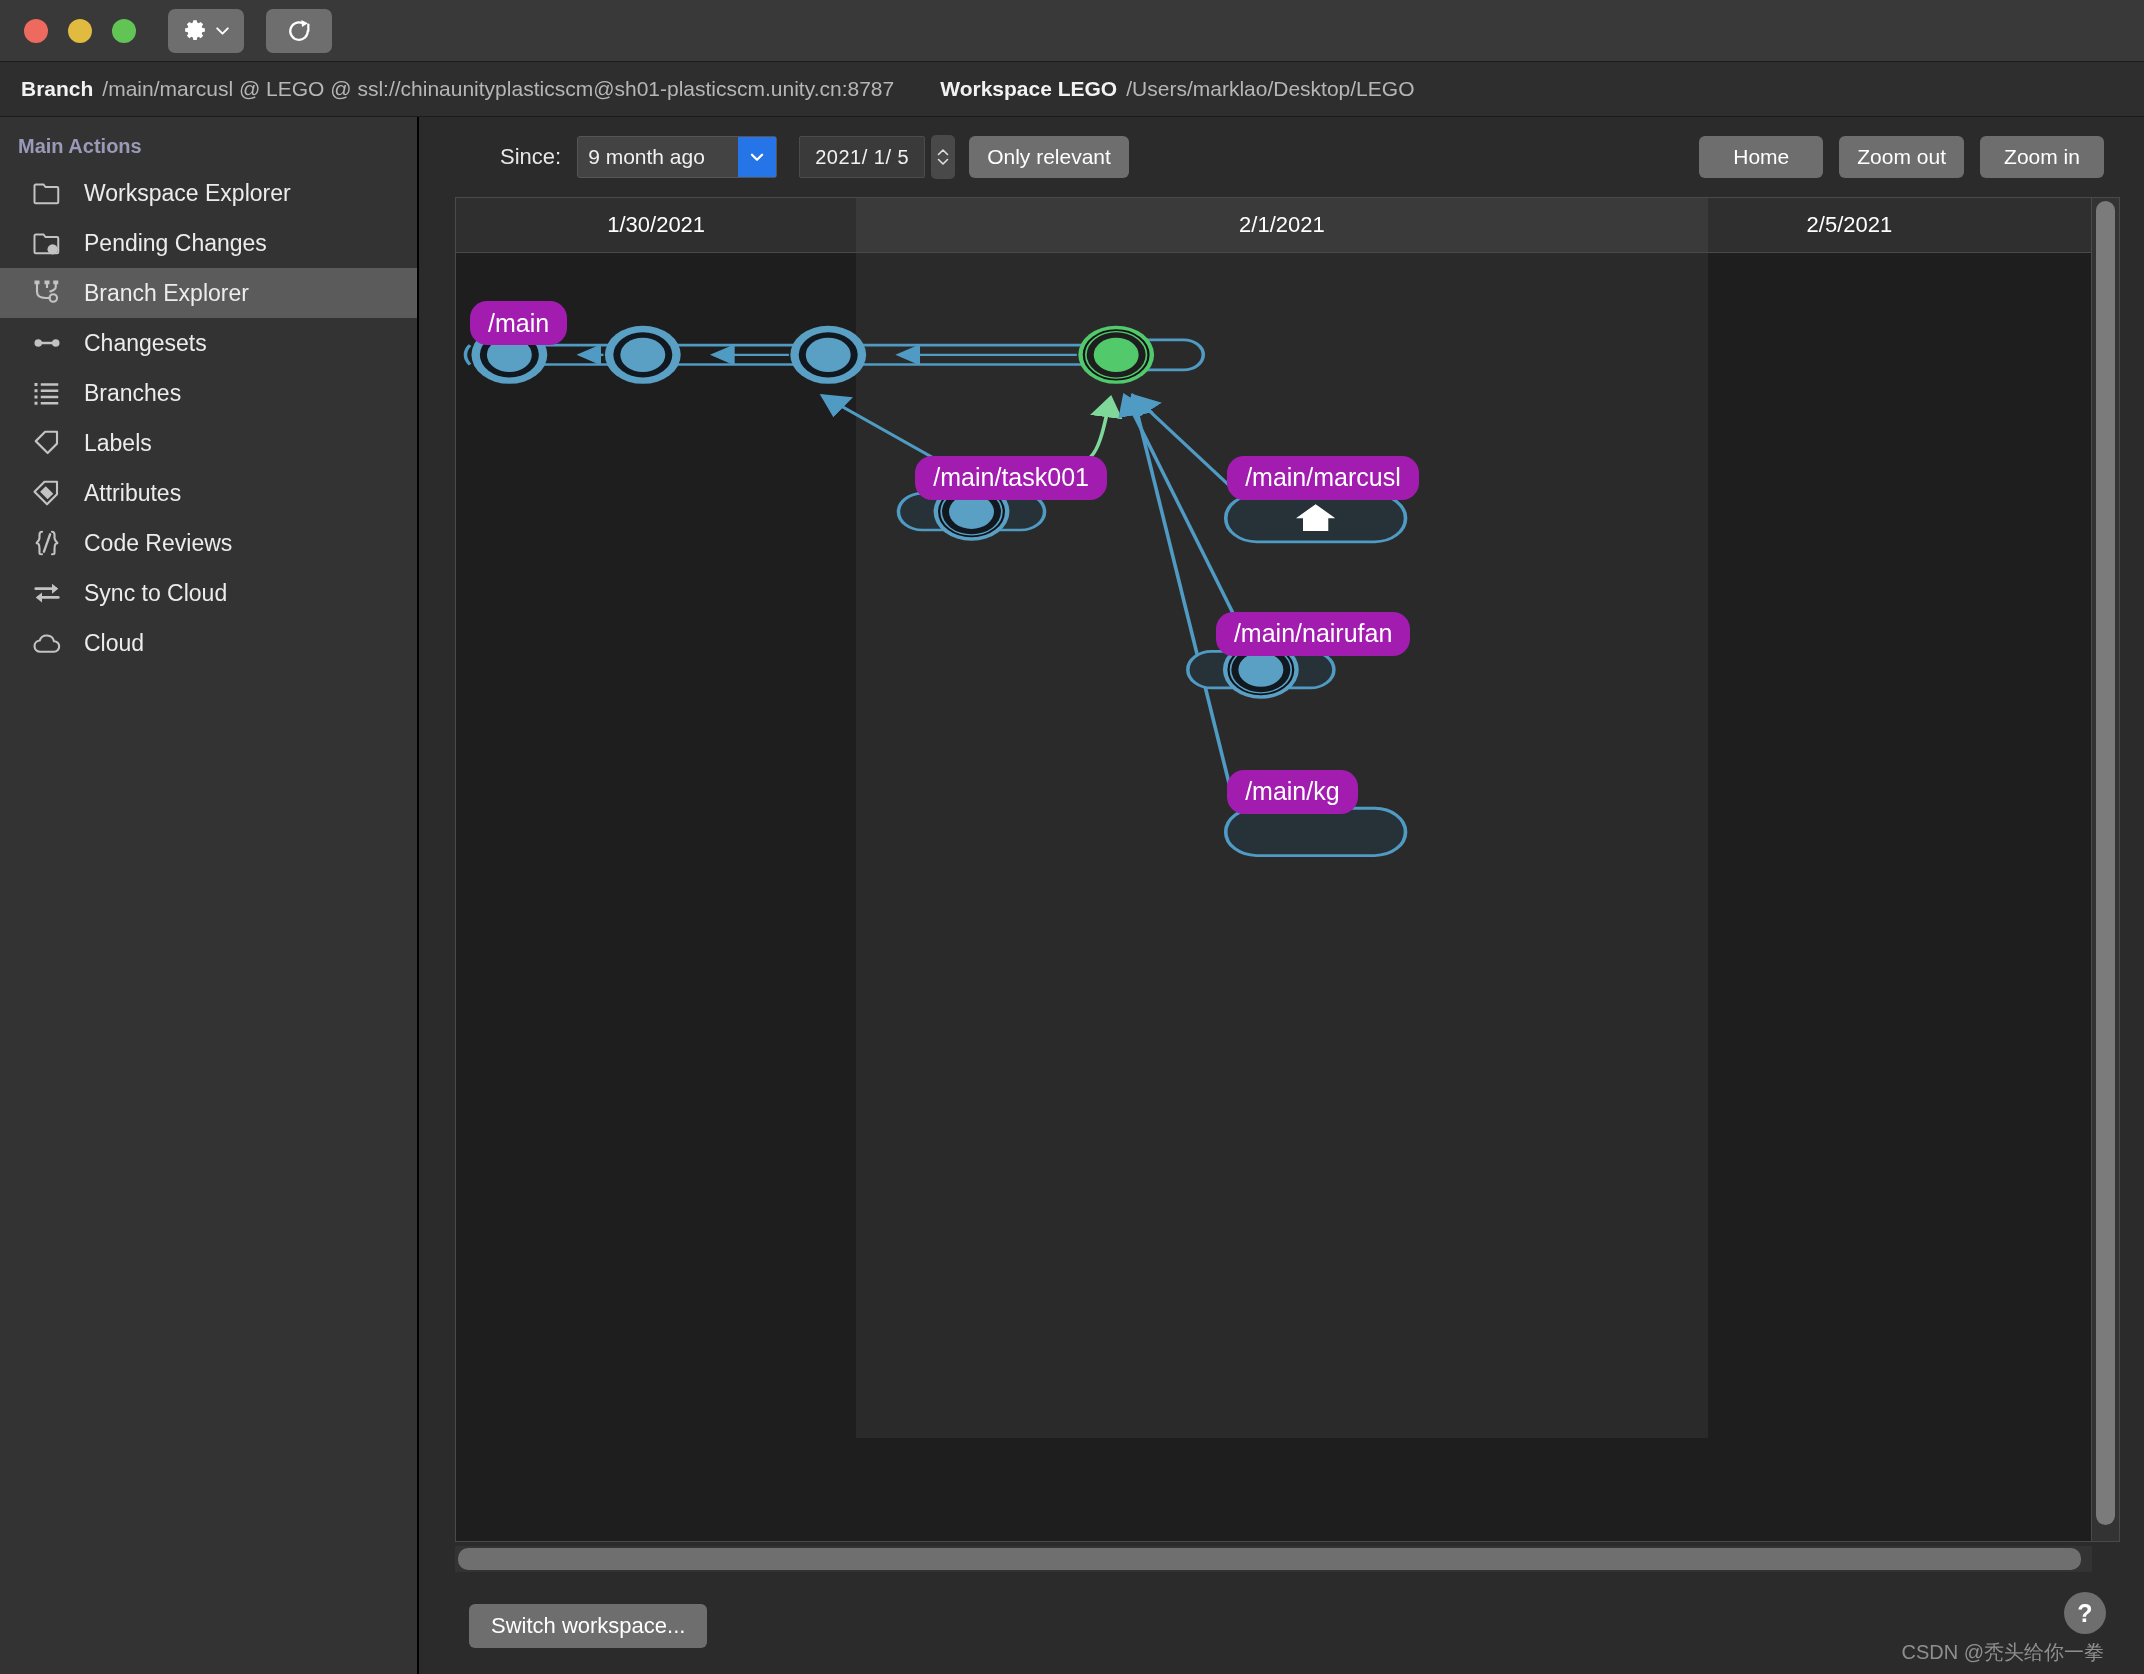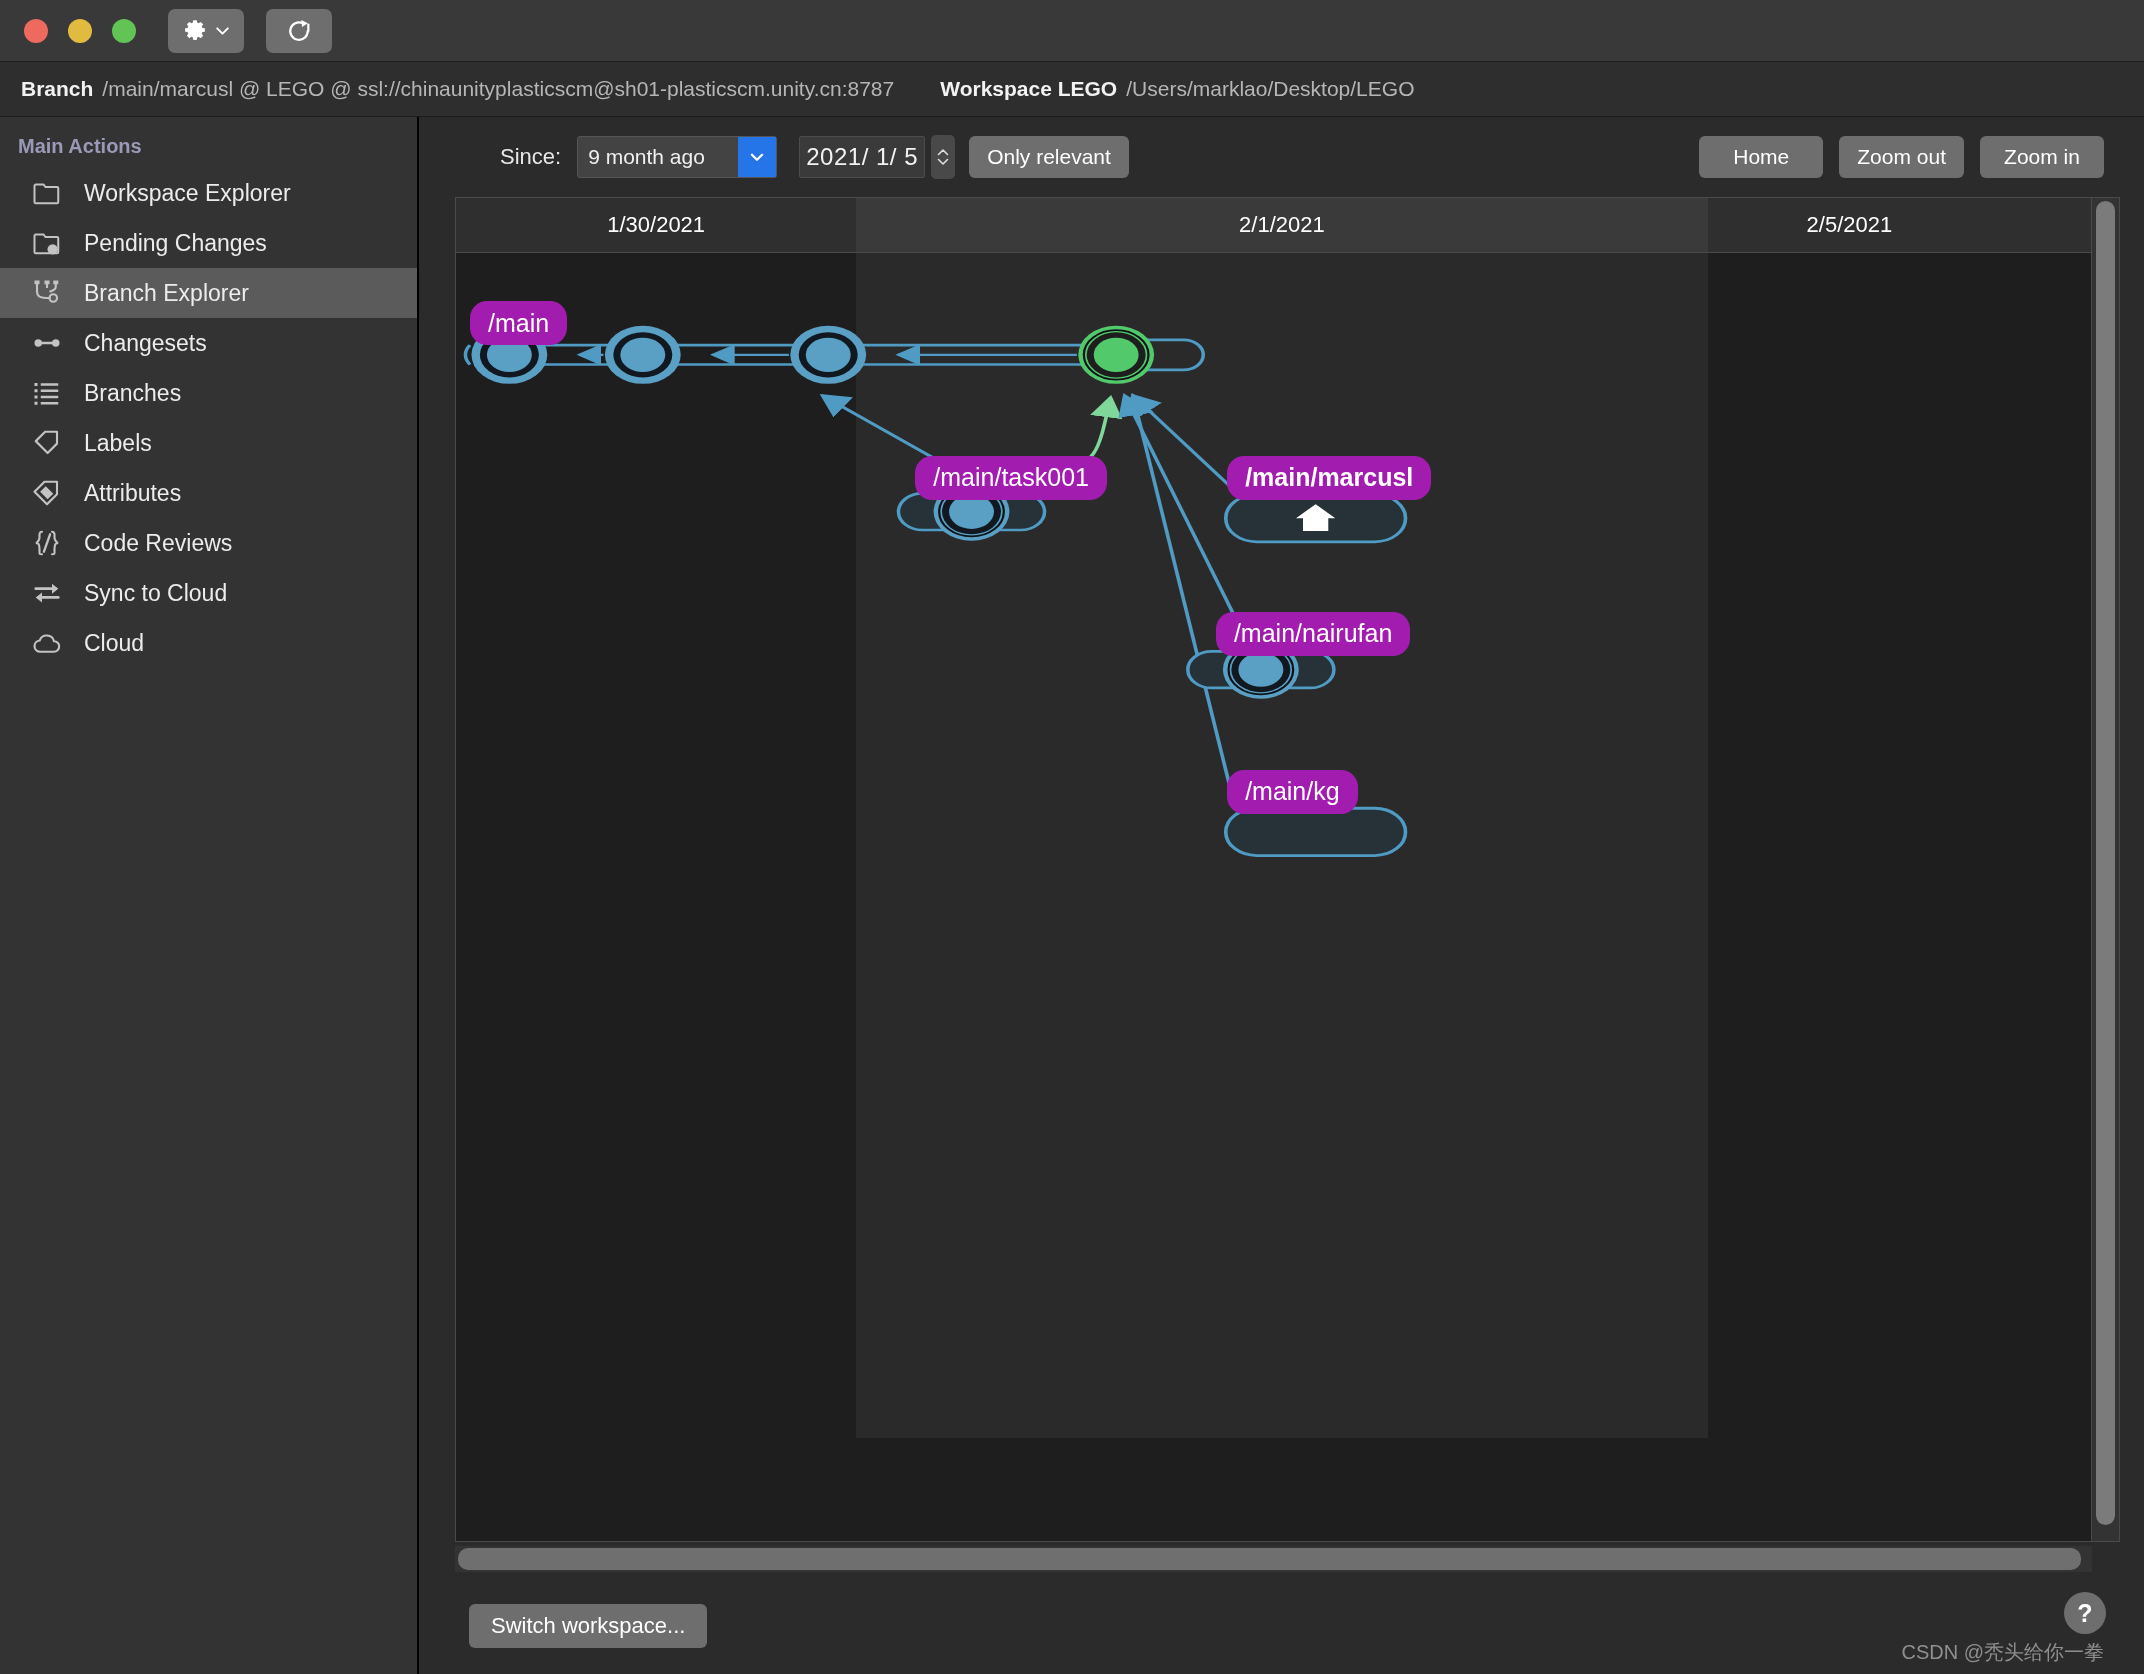--- a/index.html
+++ b/index.html
@@ -103,21 +103,21 @@
   }
   .combo-arrow {
     position: absolute; right: 0; top: 0; bottom: 0; width: 38px;
     background: #2675e8; display: flex; align-items: center; justify-content: center;
     color: #fff; font-size: 17px;
   }
   .datefield {
     width: 126px; height: 42px; margin-left: 22px;
     background: #3a3a3a; border: 1px solid #4c4c4c; border-radius: 2px;
     display: flex; align-items: center; justify-content: center;
-    color: #f2f2f2; font-size: 24px; letter-spacing: .5px;
+    color: #f2f2f2; font-size: 20px; letter-spacing: .5px;
   }
   .spin {
     width: 24px; height: 44px; margin-left: 6px;
     background: #494949; border-radius: 5px;
     display: flex; flex-direction: column; align-items: center; justify-content: center;
     color: #e3e3e3; font-size: 12px; line-height: 11px;
   }
   .btn {
     background: #6e6e6e; color: #fff;
     border: none; border-radius: 6px;
@@ -438,21 +438,21 @@
                 <circle cx="367" cy="292" r="23" fill="none" stroke="#0d1418" stroke-width="1.6"></circle>
                 <rect x="521" y="422" rx="17" ry="17" width="104" height="34" fill="#263238" stroke="#4f9bc4" stroke-width="2.5"></rect>
                 <circle cx="573" cy="439" r="27" fill="#5a9fc4"></circle>
                 <circle cx="573" cy="439" r="21" fill="#111820"></circle>
                 <circle cx="573" cy="439" r="16" fill="#5a9fc4"></circle>
                 <circle cx="573" cy="439" r="23" fill="none" stroke="#0d1418" stroke-width="1.6"></circle>
               </svg>
             <div id="brlabels">
                 <div class="brlabel" style="left: 0.859107%; top: 7.68%;">/main</div>
                 <div class="brlabel" style="left: 28.0928%; top: 19.2%;">/main/task001</div>
-                <div class="brlabel" style="left: 47.1649%; top: 19.2%; font-weight: bold;">/main/marcusl</div>
+                <div class="brlabel" style="left: 47.1649%; top: 19.2%;">/main/marcusl</div>
                 <div class="brlabel" style="left: 46.4777%; top: 30.8%;">/main/nairufan</div>
                 <div class="brlabel" style="left: 47.1649%; top: 42.56%;">/main/kg</div>
               </div>
           </div>
           <div class="vscroll">
             <div class="vthumb"></div>
           </div>
         </div>
         <div class="hscrollwrap">
           <div class="hthumb"></div>

